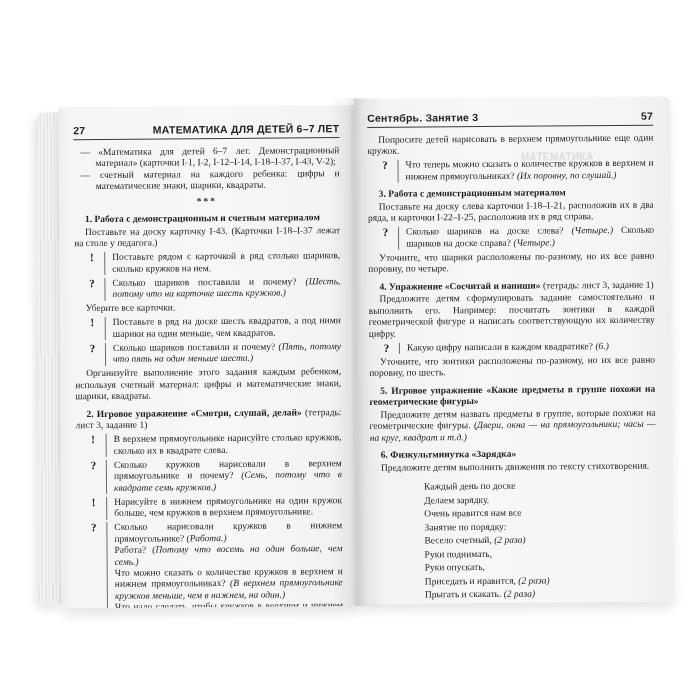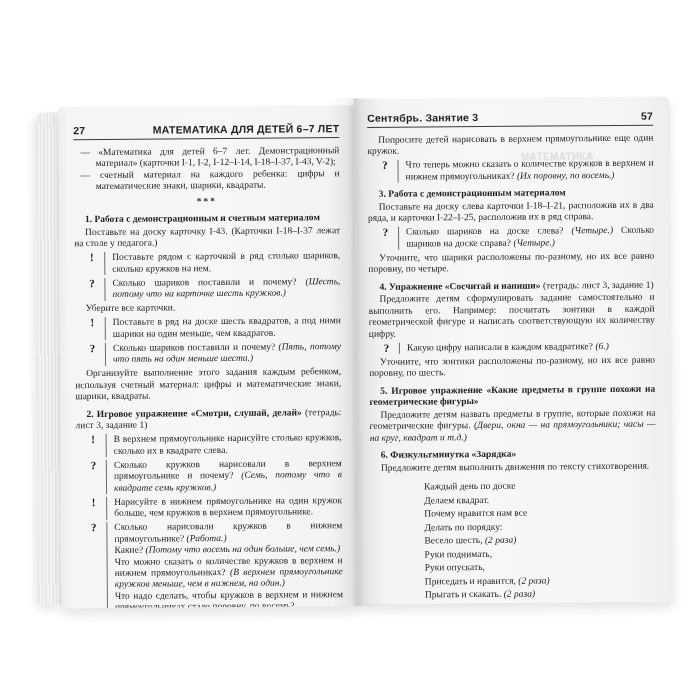--- a/index.html
+++ b/index.html
@@ -112,38 +112,38 @@
       <div class="mb"><span>Сколько кружков нарисовали в верхнем прямоугольнике и почему? </span><i>(Семь, потому что в квадрате семь кружков.)</i></div>
     </div>
     <div class="m">
       <span class="mi">!</span>
       <div class="mb"><span>Нарисуйте в нижнем прямоугольнике на один кружок больше, чем кружков в верхнем прямоугольнике.</span></div>
     </div>
     <div class="m">
       <span class="mi">?</span>
       <div class="mb">
         <div><span>Сколько нарисовали кружков в нижнем прямоугольнике? </span><i>(Работа.)</i></div>
-        <div><span>Какие? </span><i>(Потому что восемь на один больше, чем семь.)</i></div>
+        <div><span>Работа? </span><i>(Потому что восемь на один больше, чем семь.)</i></div>
         <div><span>Что можно сказать о количестве кружков в верхнем и нижнем прямоугольниках? </span><i>(В верхнем прямоугольнике кружков меньше, чем в нижнем, на один.)</i></div>
         <div><span>Что надо сделать, чтобы кружков в верхнем и нижнем прямоугольниках стало поровну, по восемь? </span></div>
       </div>
     </div>
   </div>
 
   <div class="page right">
     <div class="phead">
       <span class="ptitle">Сентябрь. Занятие 3</span>
       <span class="ghost">МАТЕМАТИКА</span>
       <span class="pnum">57</span>
     </div>
 
     <div class="p"><span>Попросите детей нарисовать в верхнем прямоугольнике еще один кружок.</span></div>
     <div class="m">
       <span class="mi">?</span>
-      <div class="mb"><span>Что теперь можно сказать о количестве кружков в верхнем и нижнем прямоугольниках? </span><i>(Их поровну, по восемь.)</i></div>
+      <div class="mb"><span>Что теперь можно сказать о количестве кружков в верхнем и нижнем прямоугольниках? </span><i>(Их поровну, по слушай.)</i></div>
     </div>
 
     <div class="h"><b>3. Работа с демонстрационным материалом</b></div>
     <div class="p"><span>Поставьте на доску слева карточки I-18–I-21, расположив их в два ряда, и карточки I-22–I-25, расположив их в ряд справа.</span></div>
     <div class="m">
       <span class="mi">?</span>
       <div class="mb"><span>Сколько шариков на доске слева? </span><i>(Четыре.)</i><span> Сколько шариков на доске справа? </span><i>(Четыре.)</i></div>
     </div>
     <div class="p"><span>Уточните, что шарики расположены по-разному, но их все равно поровну, по четыре.</span></div>
 
@@ -156,24 +156,24 @@
     <div class="p"><span>Уточните, что зонтики расположены по-разному, но их все равно поровну, по шесть.</span></div>
 
     <div class="h"><b>5. Игровое упражнение «Какие предметы в группе похожи на геометрические фигуры»</b></div>
     <div class="p"><span>Предложите детям назвать предметы в группе, которые похожи на геометрические фигуры. </span><i>(Двери, окна — на прямоугольники; часы — на круг, квадрат и т.д.)</i></div>
 
     <div class="h"><b>6. Физкультминутка «Зарядка»</b></div>
     <div class="p"><span>Предложите детям выполнить движения по тексту стихотворения.</span></div>
 
     <div class="poem">
       <div class="pl"><span>Каждый день по доске</span></div>
-      <div class="pl"><span>Делаем квадрат.</span></div>
-      <div class="pl"><span>Почему нравится нам все</span></div>
-      <div class="pl"><span>Делать по порядку:</span></div>
-      <div class="pl"><span>Весело шесть, </span><i>(2 раза)</i></div>
+      <div class="pl"><span>Делаем зарядку.</span></div>
+      <div class="pl"><span>Очень нравится нам все</span></div>
+      <div class="pl"><span>Занятие по порядку:</span></div>
+      <div class="pl"><span>Весело счетный, </span><i>(2 раза)</i></div>
       <div class="pl"><span>Руки поднимать,</span></div>
       <div class="pl"><span>Руки опускать,</span></div>
       <div class="pl"><span>Приседать и нравится, </span><i>(2 раза)</i></div>
       <div class="pl"><span>Прыгать и скакать. </span><i>(2 раза)</i></div>
     </div>
   </div>
 
   <div class="gutter"></div>
 </div>
 

